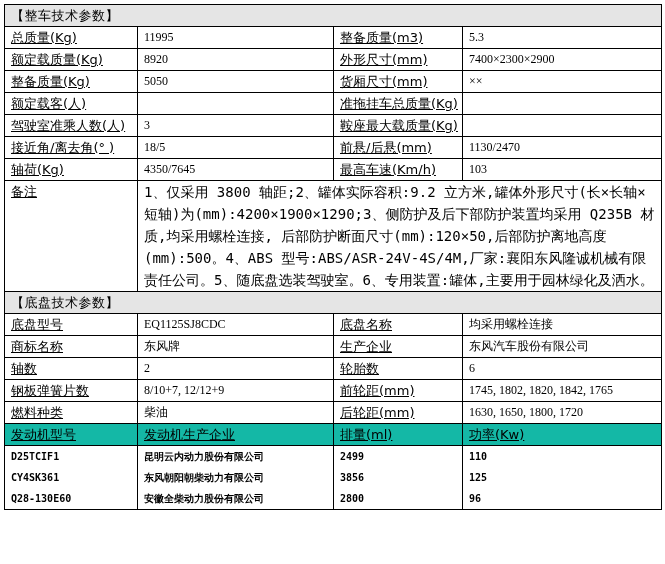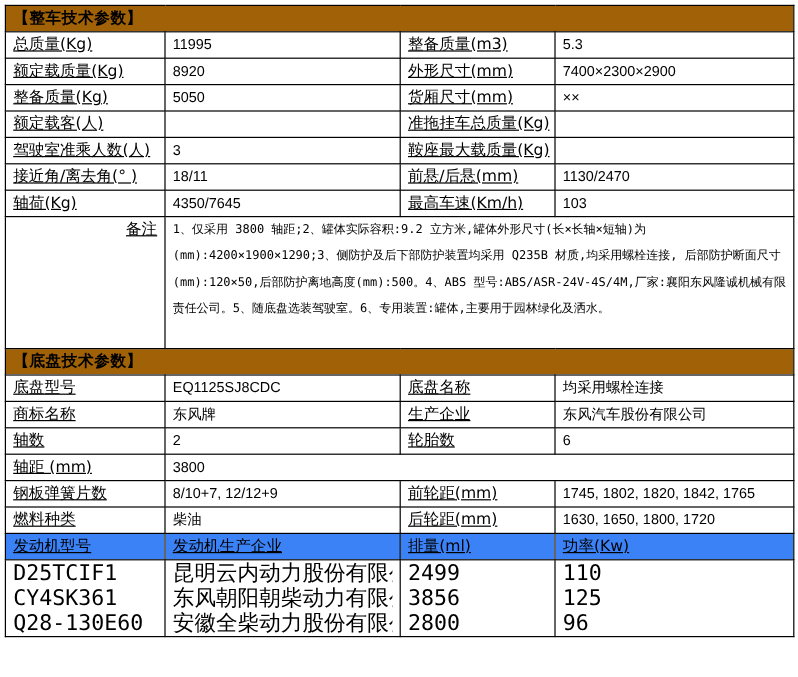--- a/index.html
+++ b/index.html
@@ -1,29 +1,29 @@
 <!DOCTYPE html>
 <html><head>
 <meta charset="utf-8">
 <style>
   html,body{margin:0;padding:0;background:#ffffff;}
   body{padding:4px;font-family:"DejaVu Sans","Liberation Sans",sans-serif;color:#000;}
   table{border-collapse:collapse;table-layout:fixed;width:657px;}
   td{border:1px solid #000;height:21px;line-height:21px;padding:0 6px;font-size:13px;
      overflow:hidden;white-space:nowrap;box-sizing:border-box;vertical-align:middle;}
-  td.sec{background:#a16207;font-weight:bold;font-size:13px;letter-spacing:0.5px;}
-  td.hdr{background:#3b82f6;}
-  td.val{font-family:Liberation Sans, sans-serif;font-size:12px;}
+  td.sec{background:#e5e5e5;font-weight:normal;font-size:13px;letter-spacing:0.5px;}
+  td.hdr{background:#14b8a6;}
+  td.val{font-family:Liberation Serif, serif;font-size:12px;}
   td.lbl{font-size:13px;text-decoration:underline;}
-  td.remark-label{vertical-align:top;line-height:22px;text-align:right;}
-  td.remark{white-space:normal;line-height:22px;height:110px;padding:0 6px;font-size:10px;
+  td.remark-label{vertical-align:top;line-height:22px;}
+  td.remark{white-space:normal;line-height:22px;height:110px;padding:0 6px;font-size:14px;
             font-family:"DejaVu Sans Mono","DejaVu Sans",monospace;vertical-align:top;}
   td.engine-cell{height:63px;padding:0 6px;vertical-align:middle;}
-  td.engine-cell div{line-height:21px;height:21px;font-size:18px;
-            font-family:"DejaVu Sans Mono","DejaVu Sans",monospace;white-space:nowrap;overflow:hidden;}
+  td.engine-cell div{line-height:21px;height:21px;font-size:10px;
+            font-family:"DejaVu Sans Mono","DejaVu Sans",monospace;white-space:nowrap;overflow:hidden;font-weight:bold;}
 </style>
 </head>
 <body>
 
 <table>
   <colgroup>
     <col style="width:133px">
       <col style="width:196px">
       <col style="width:129px">
       <col style="width:199px">
@@ -59,21 +59,21 @@
     <td class="val"></td>
   </tr>
   <tr>
     <td class="lbl">驾驶室准乘人数(人)</td>
     <td class="val">3</td>
     <td class="lbl">鞍座最大载质量(Kg)</td>
     <td class="val"></td>
   </tr>
   <tr>
     <td class="lbl">接近角/离去角(° )</td>
-    <td class="val">18/11</td>
+    <td class="val">18/5</td>
     <td class="lbl">前悬/后悬(mm)</td>
     <td class="val">1130/2470</td>
   </tr>
   <tr>
     <td class="lbl">轴荷(Kg)</td>
     <td class="val">4350/7645</td>
     <td class="lbl">最高车速(Km/h)</td>
     <td class="val">103</td>
   </tr>
 
@@ -96,24 +96,20 @@
     <td class="lbl">商标名称</td>
     <td class="val">东风牌</td>
     <td class="lbl">生产企业</td>
     <td class="val">东风汽车股份有限公司</td>
   </tr>
   <tr>
     <td class="lbl">轴数</td>
     <td class="val">2</td>
     <td class="lbl">轮胎数</td>
     <td class="val">6</td>
-  </tr>
-  <tr>
-    <td class="lbl">轴距 (mm)</td>
-    <td class="val" colspan="3">3800</td>
   </tr>
   <tr>
     <td class="lbl">钢板弹簧片数</td>
     <td class="val">8/10+7, 12/12+9</td>
     <td class="lbl">前轮距(mm)</td>
     <td class="val">1745, 1802, 1820, 1842, 1765</td>
   </tr>
   <tr>
     <td class="lbl">燃料种类</td>
     <td class="val">柴油</td>

